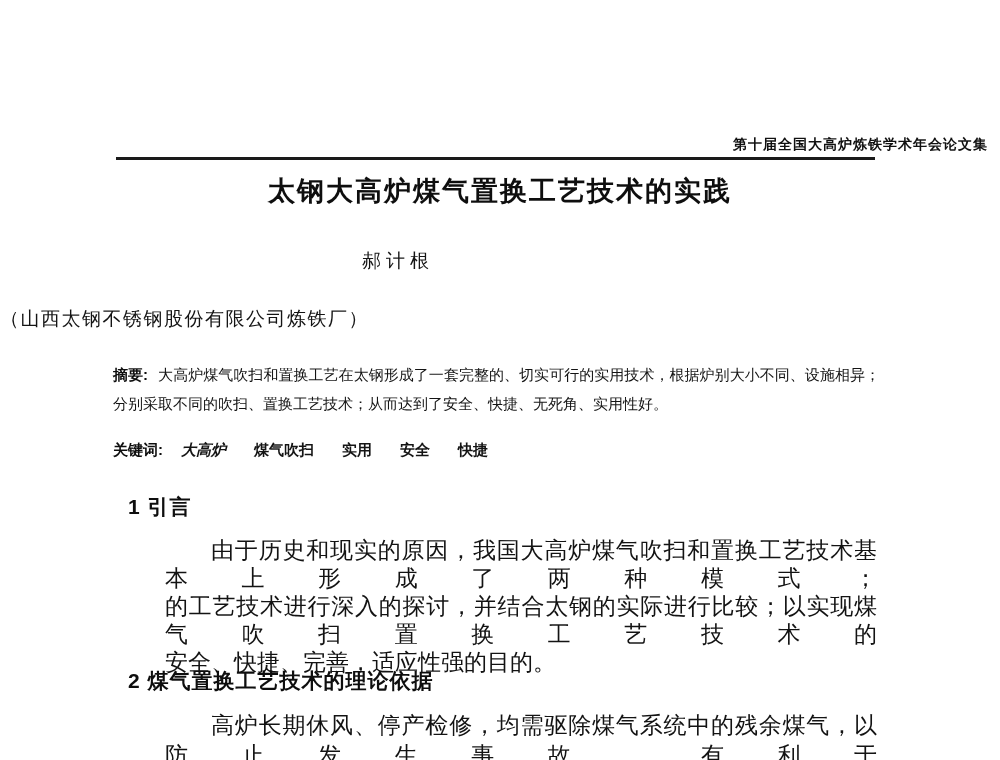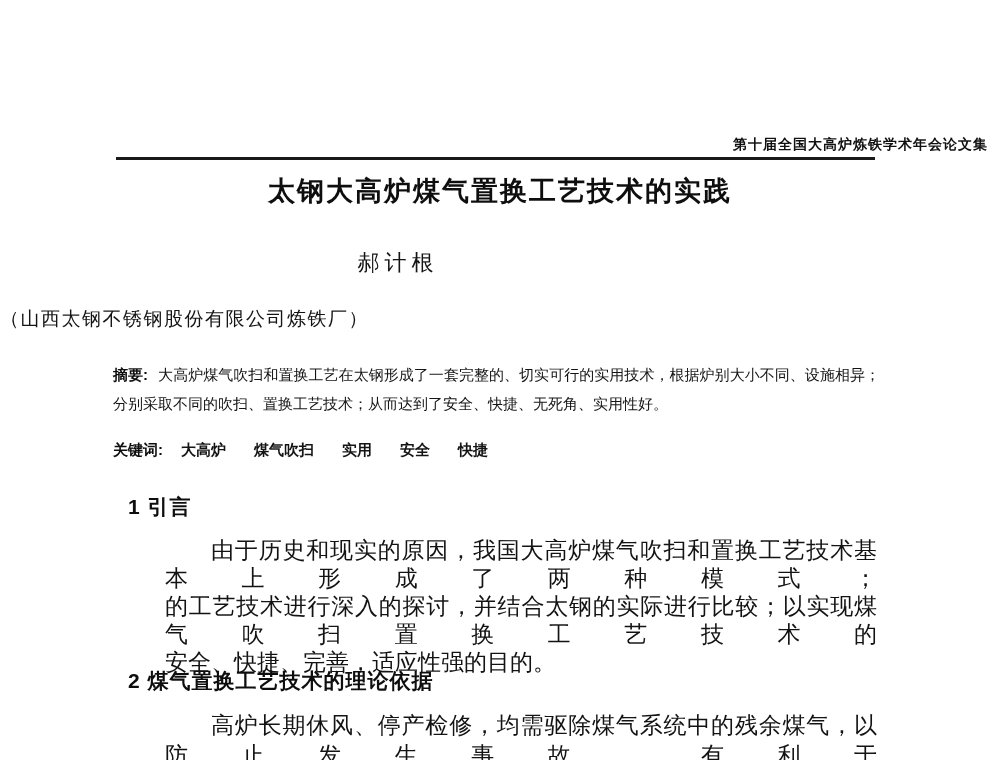--- a/index.html
+++ b/index.html
@@ -48,21 +48,21 @@
     font-size: 27px;
     letter-spacing: 2px;
     color: #0e0e0e;
   }
   .author {
     position: absolute;
     top: 248px;
     left: 0;
     width: 796px;
     text-align: center;
-    font-size: 22px;
+    font-size: 19px;
     letter-spacing: 5px;
     color: #141414;
   }
   .affiliation {
     position: absolute;
     top: 306px;
     left: 0;
     width: 1000px;
     text-align: left;
     font-size: 19px;
@@ -96,20 +96,21 @@
     width: 767px;
     font-size: 15px;
     color: #141414;
   }
   .kw-term {
     font-weight: 600;
     margin-left: 28px;
   }
   .kw-term.first {
     margin-left: 8px;
+    font-style: italic;
   }
   .heading {
     position: absolute;
     left: 128px;
     font-family: "Liberation Sans", sans-serif;
     font-weight: bold;
     font-size: 21px;
     letter-spacing: 1px;
     color: #0e0e0e;
   }

